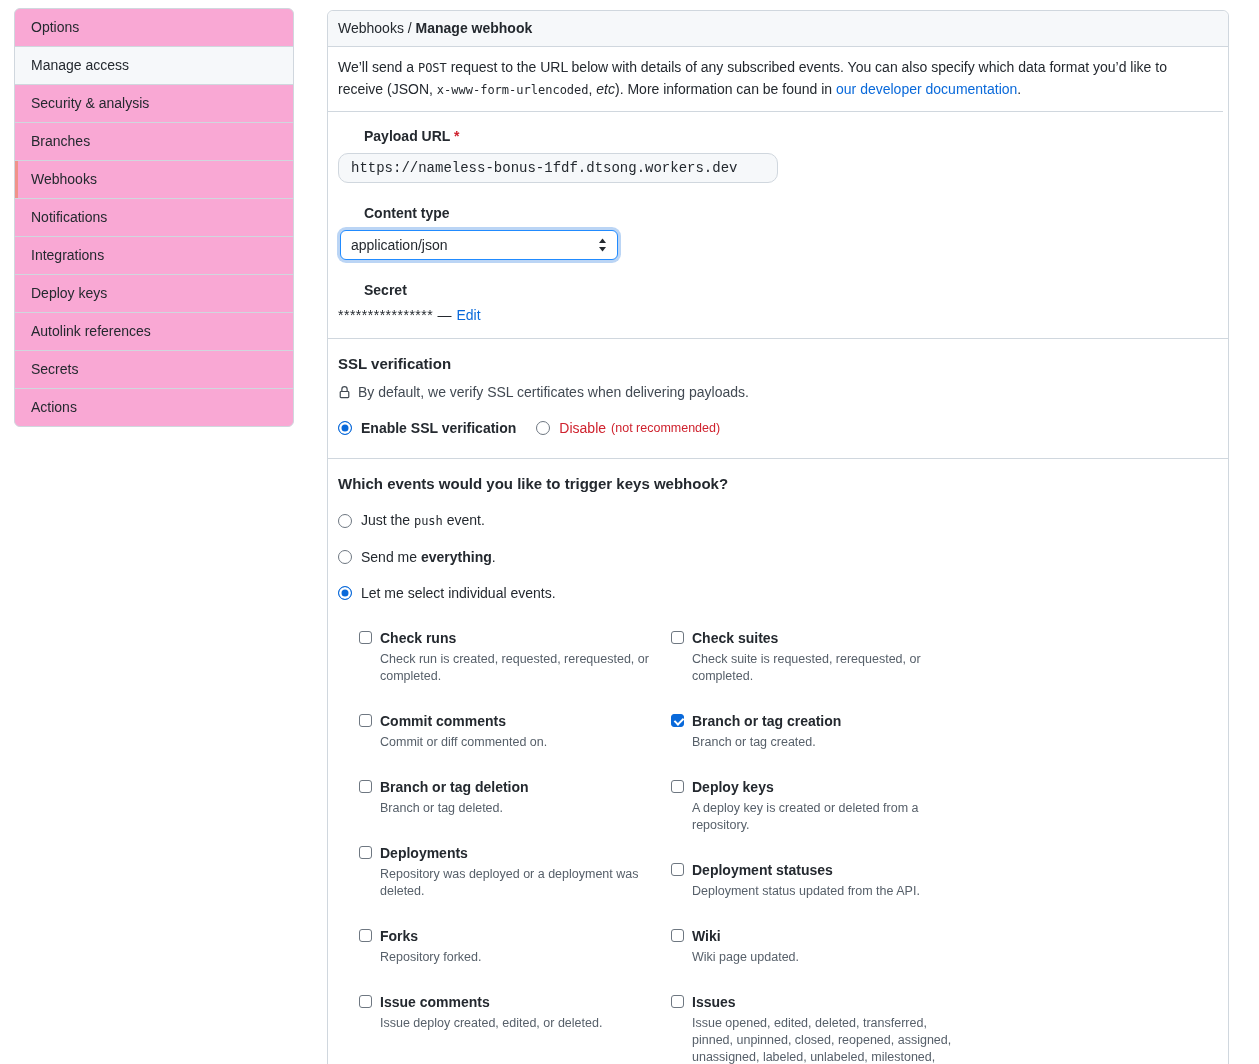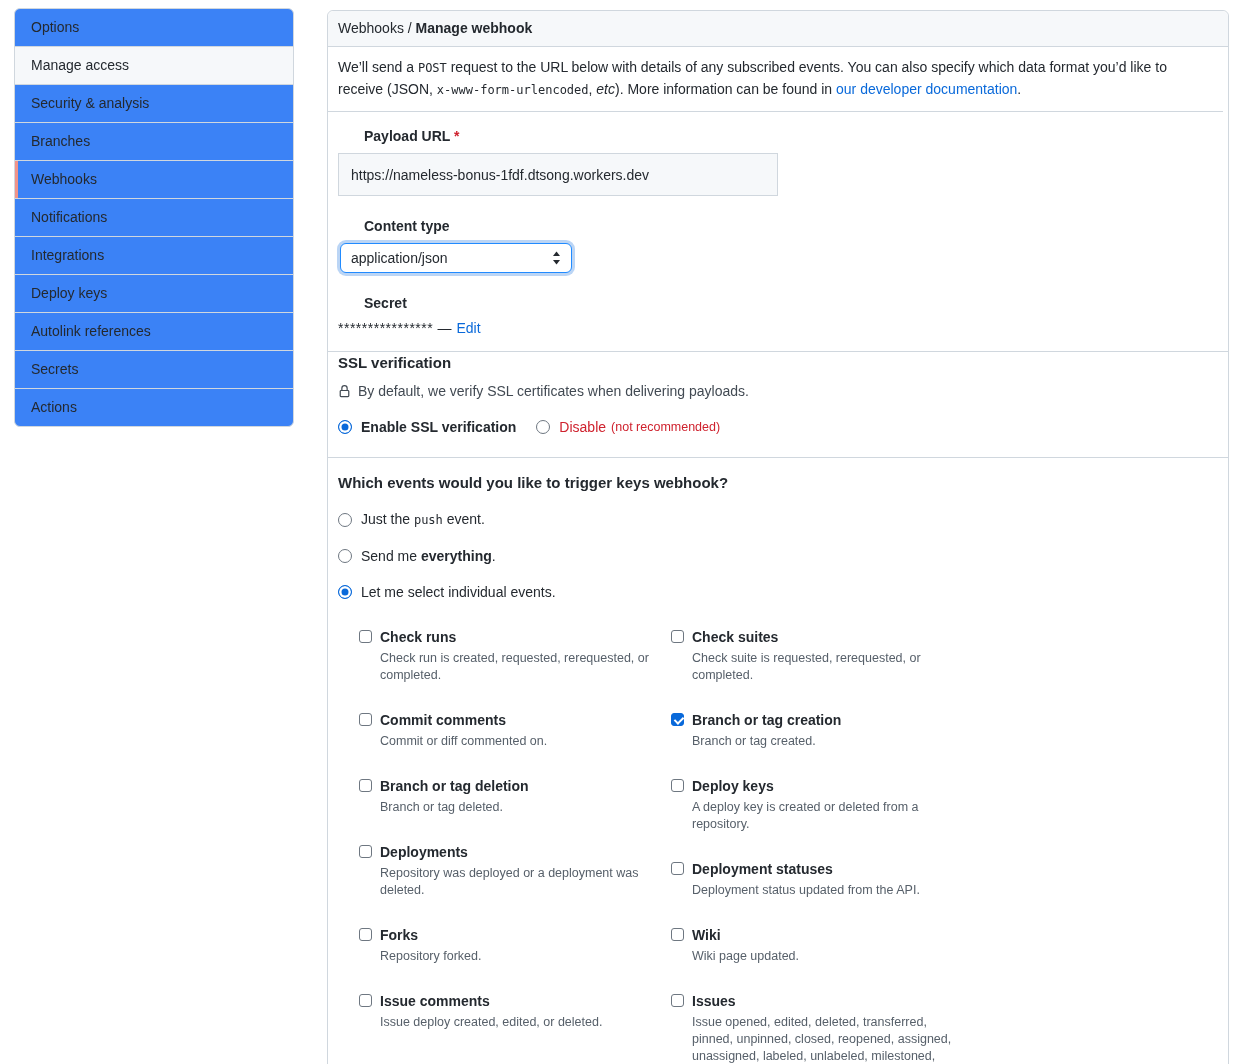--- a/index.html
+++ b/index.html
@@ -6,21 +6,21 @@
   html,body { background:#fff; }
   body {
     width:1259px; height:1064px; overflow:hidden;
     font-family:"Liberation Sans","DejaVu Sans",sans-serif;
     font-size:14px; color:var(--text,#24292f);
   }
   .layout { display:flex; align-items:flex-start; }
 
   
   .sidebar { width:280px; flex:none; margin:8px 0 0 14px; }
-  .side-box { border:1px solid var(--border,#d0d7de); border-radius:6px; background:#3b82f6; }
+  .side-box { border:1px solid var(--border,#d0d7de); border-radius:6px; background:#f9a8d4; }
   .side-box + .side-box { margin-top:16px; }
   .side-item { padding:8px 16px; line-height:21px; border-top:1px solid var(--border,#d0d7de); cursor:pointer; }
   .side-item:first-child { border-top:none; border-radius:6px 6px 0 0; }
   .side-item:last-child { border-radius:0 0 6px 6px; }
   .side-item.highlighted { background:var(--hoverbg,#f6f8fa); }
   .side-item.selected { box-shadow:inset 3px 0 0 var(--accent,#f0938a); }
   .side-header { font-weight:700; padding:8px 16px; line-height:21px; border-radius:6px 6px 0 0; }
 
   
   .main {
@@ -30,33 +30,33 @@
   .panel-header {
     background:var(--headerbg,#f6f8fa); border-bottom:1px solid var(--border,#d0d7de);
     padding:7px 10px; line-height:21px; border-radius:6px 6px 0 0;
   }
   .crumb-current { font-weight:600; }
   .intro { padding:10px; border-bottom:1px solid var(--border,#d0d7de); line-height:21px; max-width:895px; }
   code { font-family:"DejaVu Sans Mono","Liberation Mono",monospace; font-size:12px; }
   .link { color:var(--link,#0969da); cursor:pointer; }
 
   .sec1 { padding:14px 10px 12px; }
-  .sec2 { padding:0 10px 20px; border-top:1px solid var(--border,#d0d7de); }
+  .sec2 { padding:14px 10px 20px; border-top:1px solid var(--border,#d0d7de); }
   .sec3 { padding:14px 10px 40px; border-top:1px solid var(--border,#d0d7de); }
 
   .field-label { font-weight:600; line-height:21px; margin-bottom:6px;padding-left:26px; }
   .required { color:var(--danger,#cf222e); }
   .gap-top { margin-top:20px; }
   .text-input {
-    width:440px; height:43px; padding:5px 12px; font-size:14px; font-family:Liberation Sans, sans-serif;
+    width:440px; height:30px; padding:5px 12px; font-size:14px; font-family:Liberation Mono, monospace;
     color:var(--text,#24292f); background:var(--inputbg,#f6f8fa);
-    border:1px solid var(--border,#d0d7de); border-radius:0;
+    border:1px solid var(--border,#d0d7de); border-radius:10px;
   }
   .select {
-    width:232px; height:30px; background:#fff; display:flex; align-items:center;
+    width:278px; height:30px; background:#fff; display:flex; align-items:center;
     justify-content:space-between; padding:0 10px; cursor:pointer;
     border:1px solid #218bff; border-radius:6px; box-shadow:0 0 0 3px rgba(9,105,218,.28);
     margin:2px; 
   }
   .secret-row { line-height:21px; margin-top:4px; letter-spacing:.5px; }
   .secret-row .link { letter-spacing:0; }
 
   .section-heading { font-weight:600; font-size:15px; line-height:21px; }
   .ssl-note { margin-top:8px; display:flex; align-items:center; line-height:20px; color:#424a53; }
   .ssl-note svg { margin-right:7px; flex:none; }

